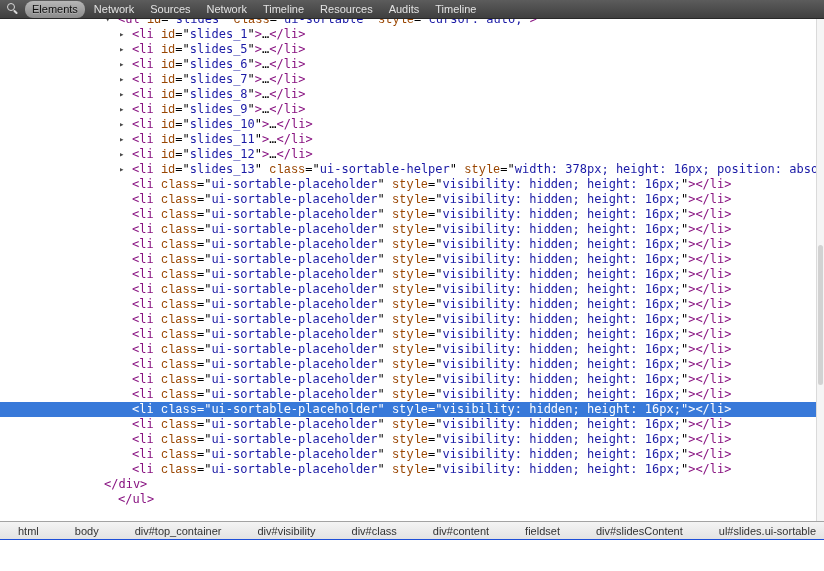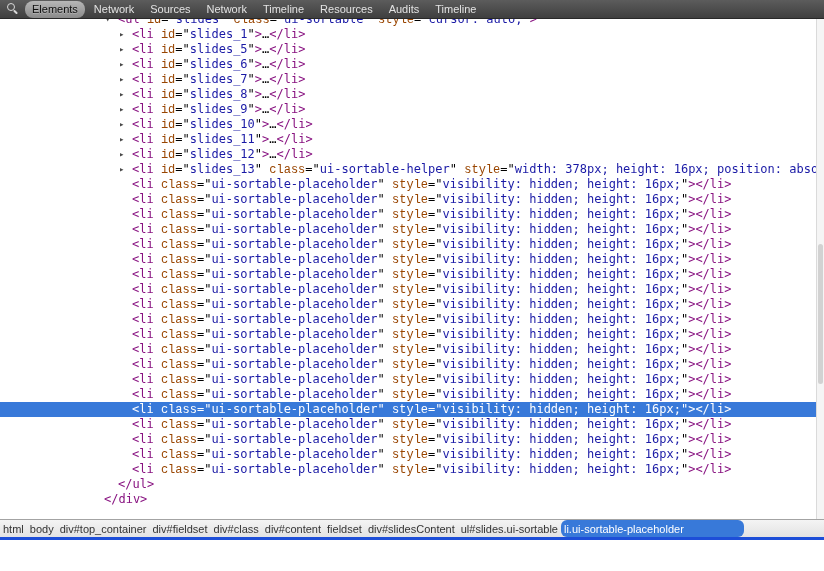--- a/index.html
+++ b/index.html
@@ -8,21 +8,21 @@
     --attribute-value:#1a1aa6;
     --plain-text:#000000;
     --selection-background:#3879d9;
     --selection-text:#ffffff;
   }
   html,body{margin:0;padding:0;}
   body{
     width:824px;height:571px;position:relative;overflow:hidden;
     background:#ffffff;font-family:"Liberation Sans",sans-serif;
   }
-  .devtools{position:absolute;left:0;top:0;width:824px;height:540px;background:#fff;border-bottom:3px solid #1d4ed8;box-sizing:border-box;}
+  .devtools{position:absolute;left:0;top:0;width:824px;height:540px;background:#fff;border-bottom:1px solid #1d4ed8;box-sizing:border-box;}
   
   .toolbar{position:absolute;top:0;left:0;right:0;height:19px;background:linear-gradient(#5c5c5c,#3f3f3f);border-bottom:1px solid #282828;display:flex;align-items:center;box-sizing:border-box;}
   .search-btn{width:24px;height:18px;position:relative;flex:0 0 auto;}
   .mag{position:absolute;left:7px;top:3px;width:11px;height:11px;}
   .mag::before{content:"";position:absolute;left:0;top:0;width:6px;height:6px;border:1.5px solid #d8d8d8;border-radius:50%;}
   .mag::after{content:"";position:absolute;width:5px;height:2px;background:#d8d8d8;transform:rotate(45deg);left:6px;top:8px;border-radius:1px;}
   .tabbar{display:flex;align-items:center;height:100%;}
   .tab{font-size:11px;line-height:13px;color:#e3e3e3;padding:2px 7px;margin:0 1px;border-radius:8px;cursor:default;}
   .tab.selected{background:linear-gradient(#b7b7b7,#8a8a8a);color:#0e0e0e;text-shadow:0 1px 0 rgba(255,255,255,.25);}
   
@@ -34,21 +34,21 @@
   .t-tag{color:var(--tag);}
   .t-attr{color:var(--attribute-name);font-family:Liberation Mono, monospace;}
   .t-val{color:var(--attribute-value);}
   .t-plain{color:var(--plain-text);}
   .arrow{position:absolute;top:0;font-size:9px;color:#4a4a4a;line-height:15px;}
   
   .vscroll{position:absolute;top:19px;right:0;bottom:18px;width:8px;background:#f5f5f5;border-left:1px solid #dadada;box-sizing:border-box;}
   .vscroll .thumb{position:absolute;left:1px;top:45%;width:5px;height:28%;background:#d2d2d2;border-radius:3px;}
   
   .crumbs{position:absolute;left:0;right:0;bottom:0;height:18px;background:linear-gradient(#f4f4f4,#e3e3e3);border-top:1px solid #a3a3a3;display:flex;align-items:stretch;overflow:hidden;white-space:nowrap;font-size:11px;color:#333;box-sizing:border-box;}
-  .crumb{display:flex;align-items:center;padding:0 3px;flex:0 0 auto;cursor:default;}
+  .crumb{display:flex;align-items:center;padding:0 18px;flex:0 0 auto;cursor:default;}
   .crumb.selected{background:var(--selection-background);color:var(--selection-text);padding-right:60px;border-radius:6px;}
   .page-below{position:absolute;left:0;top:540px;width:824px;height:31px;background:#ffffff;}
 </style>
 </head>
 <body>
 
 <div class="devtools">
   <div class="toolbar">
     <span class="search-btn">
         <span class="mag"></span>
@@ -91,34 +91,34 @@
         <div class="row" style="padding-left: 132px;"><span class="t-tag">&lt;li</span><span class="t-plain"> </span><span class="t-attr">class</span><span class="t-plain">="</span><span class="t-val">ui-sortable-placeholder</span><span class="t-plain">"</span><span class="t-plain"> </span><span class="t-attr">style</span><span class="t-plain">="</span><span class="t-val">visibility: hidden; height: 16px;</span><span class="t-plain">"</span><span class="t-tag">&gt;</span><span class="t-plain"></span><span class="t-tag">&lt;/li&gt;</span></div>
         <div class="row" style="padding-left: 132px;"><span class="t-tag">&lt;li</span><span class="t-plain"> </span><span class="t-attr">class</span><span class="t-plain">="</span><span class="t-val">ui-sortable-placeholder</span><span class="t-plain">"</span><span class="t-plain"> </span><span class="t-attr">style</span><span class="t-plain">="</span><span class="t-val">visibility: hidden; height: 16px;</span><span class="t-plain">"</span><span class="t-tag">&gt;</span><span class="t-plain"></span><span class="t-tag">&lt;/li&gt;</span></div>
         <div class="row" style="padding-left: 132px;"><span class="t-tag">&lt;li</span><span class="t-plain"> </span><span class="t-attr">class</span><span class="t-plain">="</span><span class="t-val">ui-sortable-placeholder</span><span class="t-plain">"</span><span class="t-plain"> </span><span class="t-attr">style</span><span class="t-plain">="</span><span class="t-val">visibility: hidden; height: 16px;</span><span class="t-plain">"</span><span class="t-tag">&gt;</span><span class="t-plain"></span><span class="t-tag">&lt;/li&gt;</span></div>
         <div class="row" style="padding-left: 132px;"><span class="t-tag">&lt;li</span><span class="t-plain"> </span><span class="t-attr">class</span><span class="t-plain">="</span><span class="t-val">ui-sortable-placeholder</span><span class="t-plain">"</span><span class="t-plain"> </span><span class="t-attr">style</span><span class="t-plain">="</span><span class="t-val">visibility: hidden; height: 16px;</span><span class="t-plain">"</span><span class="t-tag">&gt;</span><span class="t-plain"></span><span class="t-tag">&lt;/li&gt;</span></div>
         <div class="row" style="padding-left: 132px;"><span class="t-tag">&lt;li</span><span class="t-plain"> </span><span class="t-attr">class</span><span class="t-plain">="</span><span class="t-val">ui-sortable-placeholder</span><span class="t-plain">"</span><span class="t-plain"> </span><span class="t-attr">style</span><span class="t-plain">="</span><span class="t-val">visibility: hidden; height: 16px;</span><span class="t-plain">"</span><span class="t-tag">&gt;</span><span class="t-plain"></span><span class="t-tag">&lt;/li&gt;</span></div>
         <div class="row selected" style="padding-left: 132px;"><span class="t-tag">&lt;li</span><span class="t-plain"> </span><span class="t-attr">class</span><span class="t-plain">="</span><span class="t-val">ui-sortable-placeholder</span><span class="t-plain">"</span><span class="t-plain"> </span><span class="t-attr">style</span><span class="t-plain">="</span><span class="t-val">visibility: hidden; height: 16px;</span><span class="t-plain">"</span><span class="t-tag">&gt;</span><span class="t-plain"></span><span class="t-tag">&lt;/li&gt;</span></div>
         <div class="row" style="padding-left: 132px;"><span class="t-tag">&lt;li</span><span class="t-plain"> </span><span class="t-attr">class</span><span class="t-plain">="</span><span class="t-val">ui-sortable-placeholder</span><span class="t-plain">"</span><span class="t-plain"> </span><span class="t-attr">style</span><span class="t-plain">="</span><span class="t-val">visibility: hidden; height: 16px;</span><span class="t-plain">"</span><span class="t-tag">&gt;</span><span class="t-plain"></span><span class="t-tag">&lt;/li&gt;</span></div>
         <div class="row" style="padding-left: 132px;"><span class="t-tag">&lt;li</span><span class="t-plain"> </span><span class="t-attr">class</span><span class="t-plain">="</span><span class="t-val">ui-sortable-placeholder</span><span class="t-plain">"</span><span class="t-plain"> </span><span class="t-attr">style</span><span class="t-plain">="</span><span class="t-val">visibility: hidden; height: 16px;</span><span class="t-plain">"</span><span class="t-tag">&gt;</span><span class="t-plain"></span><span class="t-tag">&lt;/li&gt;</span></div>
         <div class="row" style="padding-left: 132px;"><span class="t-tag">&lt;li</span><span class="t-plain"> </span><span class="t-attr">class</span><span class="t-plain">="</span><span class="t-val">ui-sortable-placeholder</span><span class="t-plain">"</span><span class="t-plain"> </span><span class="t-attr">style</span><span class="t-plain">="</span><span class="t-val">visibility: hidden; height: 16px;</span><span class="t-plain">"</span><span class="t-tag">&gt;</span><span class="t-plain"></span><span class="t-tag">&lt;/li&gt;</span></div>
         <div class="row" style="padding-left: 132px;"><span class="t-tag">&lt;li</span><span class="t-plain"> </span><span class="t-attr">class</span><span class="t-plain">="</span><span class="t-val">ui-sortable-placeholder</span><span class="t-plain">"</span><span class="t-plain"> </span><span class="t-attr">style</span><span class="t-plain">="</span><span class="t-val">visibility: hidden; height: 16px;</span><span class="t-plain">"</span><span class="t-tag">&gt;</span><span class="t-plain"></span><span class="t-tag">&lt;/li&gt;</span></div>
+        <div class="row" style="padding-left: 104px;"><span class="t-tag">&lt;/div&gt;</span></div>
         <div class="row" style="padding-left: 118px;"><span class="t-tag">&lt;/ul&gt;</span></div>
-        <div class="row" style="padding-left: 104px;"><span class="t-tag">&lt;/div&gt;</span></div>
       </div>
   </div>
 
   <div class="vscroll">
     <div class="thumb"></div>
   </div>
 
   <div class="crumbs">
       <span class="crumb">html</span>
       <span class="crumb">body</span>
       <span class="crumb">div#top_container</span>
-      <span class="crumb">div#fieldset</span>
+      <span class="crumb">div#visibility</span>
       <span class="crumb">div#class</span>
       <span class="crumb">div#content</span>
       <span class="crumb">fieldset</span>
       <span class="crumb">div#slidesContent</span>
       <span class="crumb">ul#slides.ui-sortable</span>
       <span class="crumb selected">li.ui-sortable-placeholder</span>
     </div>
 </div>
 
 <div class="page-below"></div>

